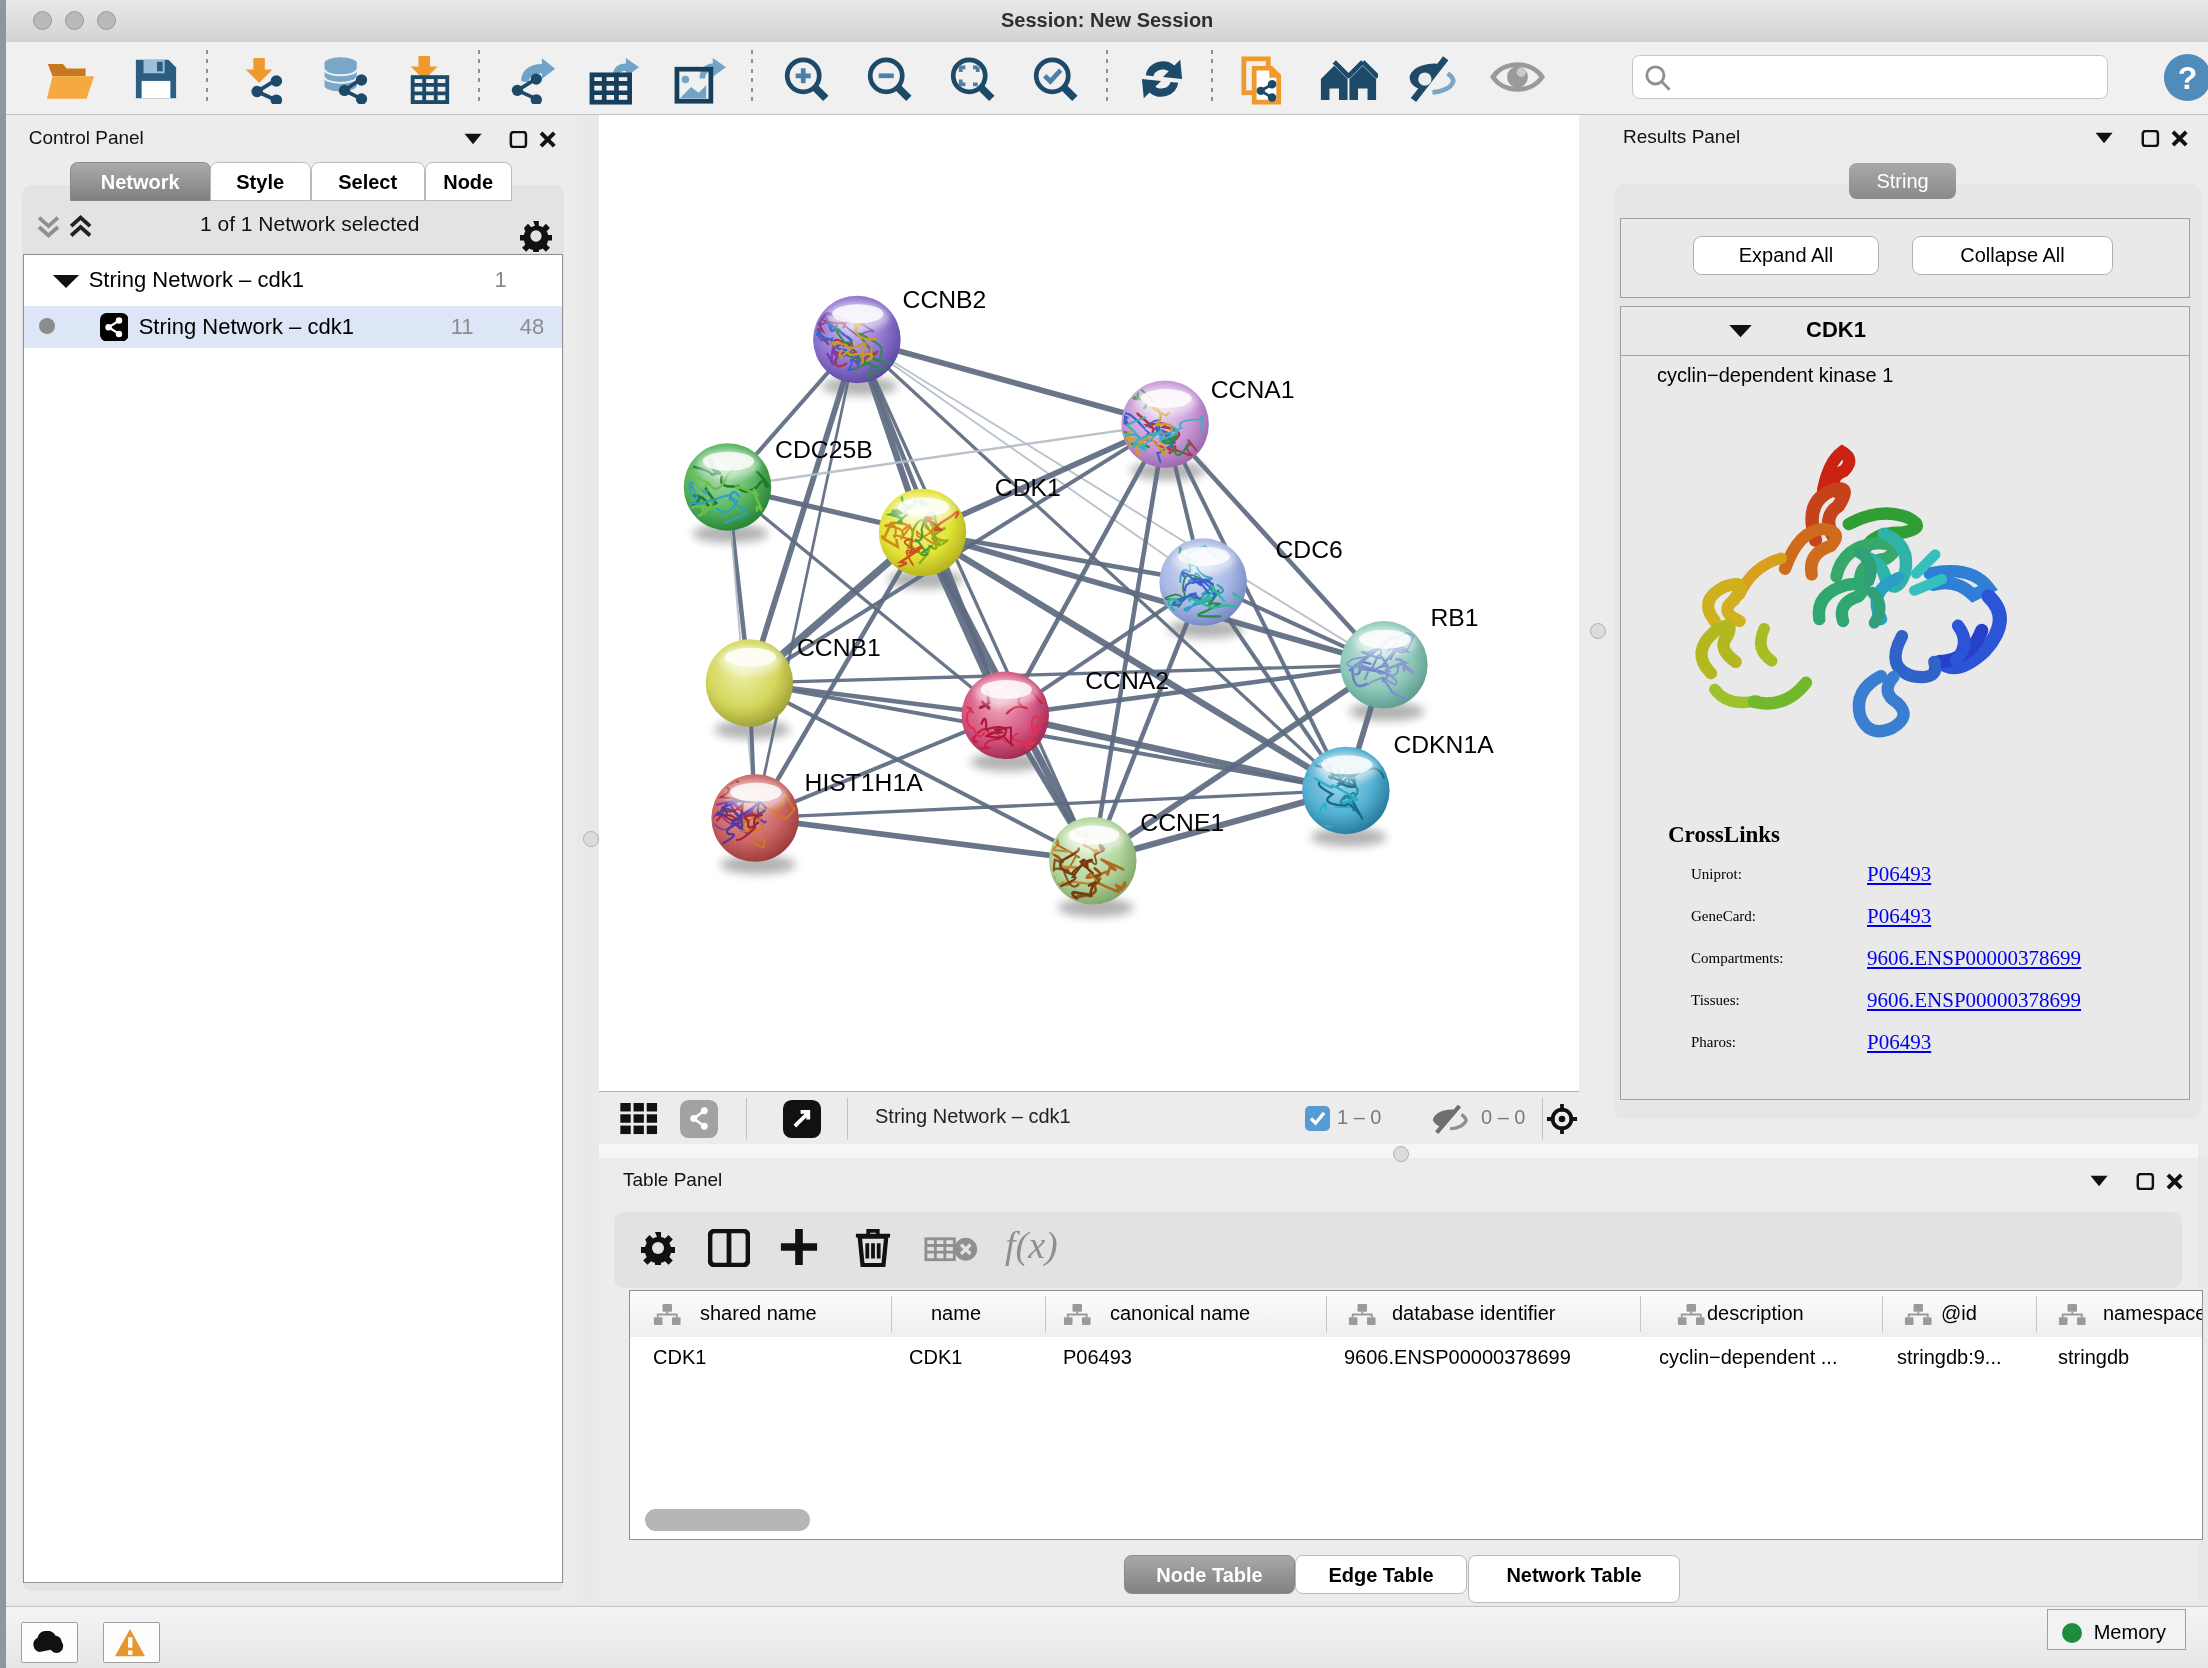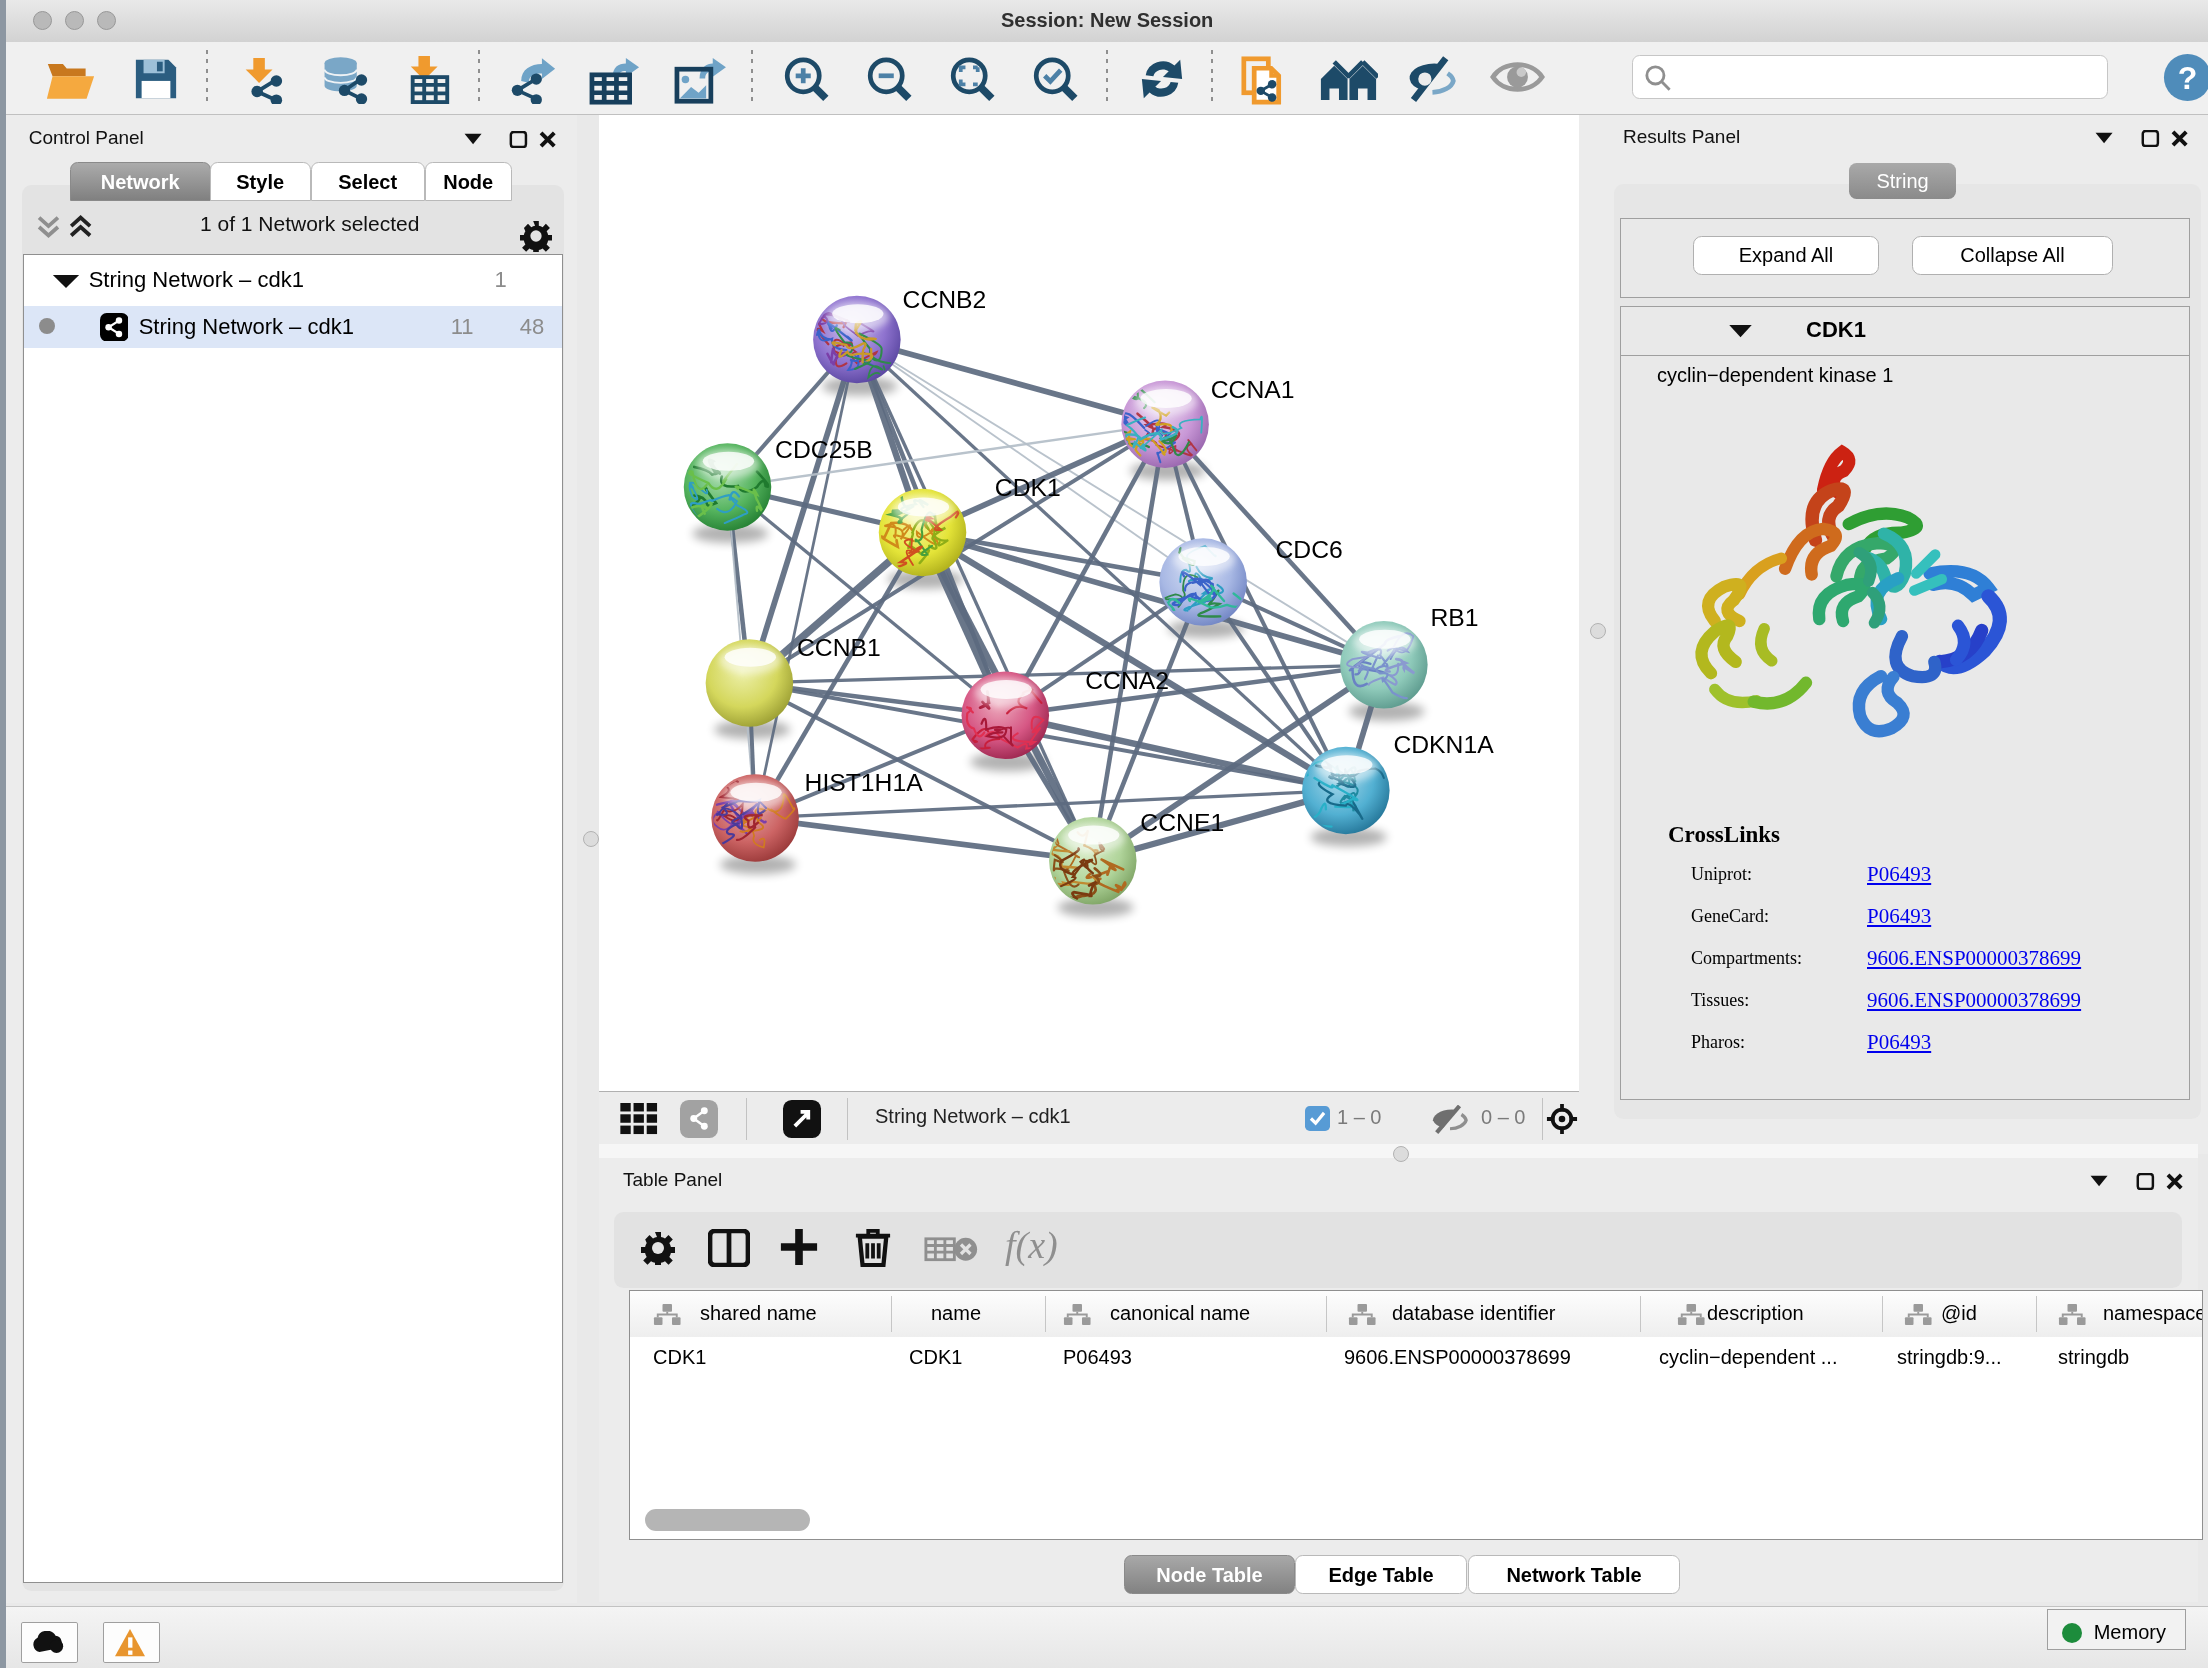--- a/index.html
+++ b/index.html
@@ -692,21 +692,21 @@
         <path d="M281 243 q33 -3 44 -33" stroke="#2740c9" stroke-width="14"></path>
         <path d="M241 216 q-18 33 11 42 q29 5 23 -15" stroke="#2f63c9" stroke-width="13"></path>
         <path d="M219 258 q-29 15 -22 42 q9 23 33 13 q22 -12 6 -27 q-18 -11 -4 -27" stroke="#3a7ed2" stroke-width="13"></path>
         <path d="M256 150 l20 -20 M254 168 l29 -12" stroke="#35c0bd" stroke-width="11"></path>
         <path d="M196 128 q18 10 10 30 M210 170 q14 14 2 32" stroke="#2fa07a" stroke-width="12"></path>
         <path d="M300 205 q14 18 -2 36" stroke="#2b55d6" stroke-width="13"></path>
         <path d="M96 208 q-10 22 8 34" stroke="#a8bc24" stroke-width="12"></path>
       </g>
     </svg>
     <div class="abs" style="left:47px;top:515px;font-family:'Liberation Serif',serif;font-size:23px;font-weight:bold;color:#000;">CrossLinks</div>
-    <div class="abs" style="left:70px;top:546px;font-family:'Liberation Serif',serif;font-size:18px;color:#000;line-height:42px;">
+    <div class="abs" style="left:70px;top:546px;font-family:'Liberation Serif',serif;font-size:15px;color:#000;line-height:42px;">
       Uniprot:<br>GeneCard:<br>Compartments:<br>Tissues:<br>Pharos:
     </div>
     <div class="abs" style="left:246px;top:546px;font-family:'Liberation Serif',serif;font-size:21px;color:#0000ee;line-height:42px;text-decoration:underline;">
       P06493<br>P06493<br>9606.ENSP00000378699<br>9606.ENSP00000378699<br>P06493
     </div>
   </div>
 </div>
 <div class="abs" style="left:599px;top:1144px;width:1599px;height:14.3px;background:#f6f6f6;"></div>
 <div id="tablepanel" class="abs">
   <div class="ptitle abs" style="left:24px;top:11.4px;">Table Panel</div>
@@ -814,21 +814,21 @@
       <div class="abs" style="left:1029px;top:8.6px;">cyclin−dependent ...</div>
       <div class="abs" style="left:1267px;top:8.6px;">stringdb:9...</div>
       <div class="abs" style="left:1428px;top:8.6px;">stringdb</div>
     </div>
     <div class="abs" style="left:15px;top:218px;width:165px;height:22px;background:#b5b5b5;border-radius:11.4px;"></div>
   </div>
 </div>
 
 <div class="tab abs" style="left:1124px;top:1555px;width:171px;height:39px;line-height:39px;border-radius:7.6px;background:linear-gradient(#a8a8a8,#828282);color:#fff;border-color:#8a8a8a;z-index:5;">Node Table</div>
 <div class="tab abs" style="left:1295px;top:1555px;width:172px;height:39px;line-height:39px;border-radius:7.6px;z-index:5;">Edge Table</div>
-<div class="tab abs" style="left:1468px;top:1555px;width:212px;height:39px;line-height:39px;border-radius:7.6px;z-index:5;">Network Table</div>
+<div class="tab abs" style="left:1468px;top:1555px;width:212px;height:48px;line-height:39px;border-radius:7.6px;z-index:5;">Network Table</div>
 
 <div class="abs" style="left:583px;top:831px;width:14.3px;height:14.3px;border-radius:50%;background:#dcdcdc;border:1px solid #b2b2b2;"></div>
 <div class="abs" style="left:1590px;top:623px;width:14.3px;height:14.3px;border-radius:50%;background:#dcdcdc;border:1px solid #b2b2b2;"></div>
 <div class="abs" style="left:1393px;top:1146px;width:14.3px;height:14.3px;border-radius:50%;background:#dcdcdc;border:1px solid #b2b2b2;"></div>
 <div id="statusbar" class="abs">
   <div class="abs" style="left:15px;top:15px;width:57px;height:41px;background:#fdfdfd;border:1.9px solid #9f9f9f;box-sizing:border-box;border-radius:1.9px;">
     <svg class="abs" style="left:8.6px;top:7.6px" width="36" height="23" viewBox="0 0 38 24">
       <path d="M10 22 a8 8 0 0 1 -2 -15 a10 9 0 0 1 19 -2 a7 7 0 0 1 3 13 Z" fill="#111"></path>
       <circle cx="28" cy="16" r="7" fill="#111"></circle>
     </svg>

